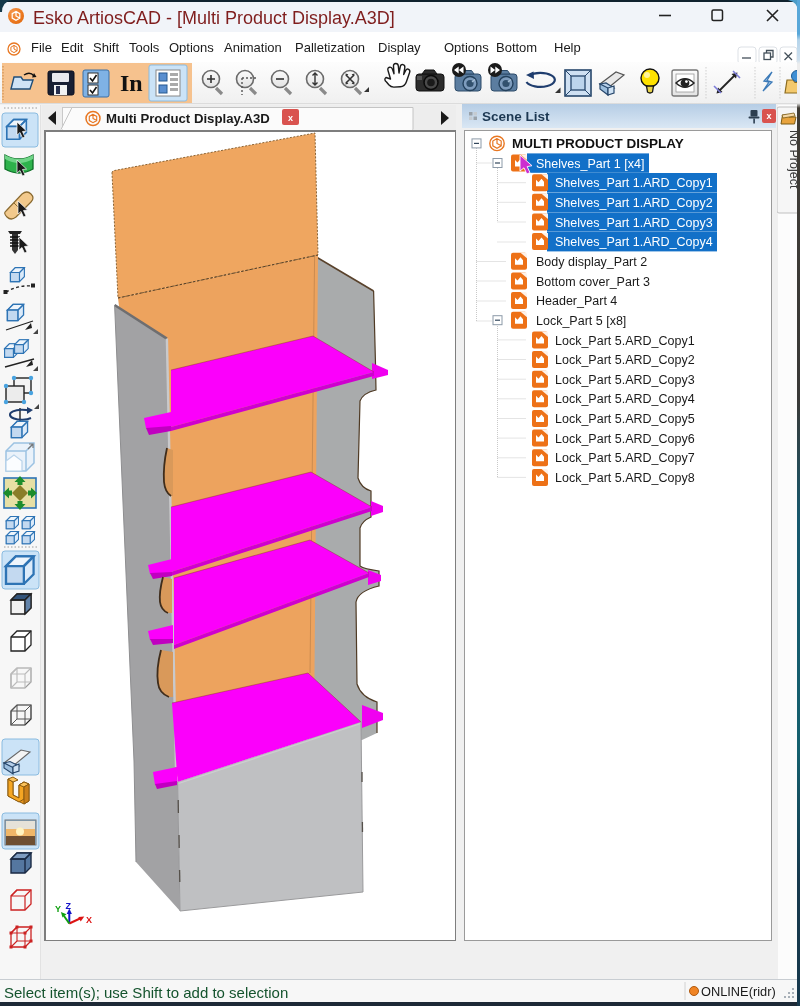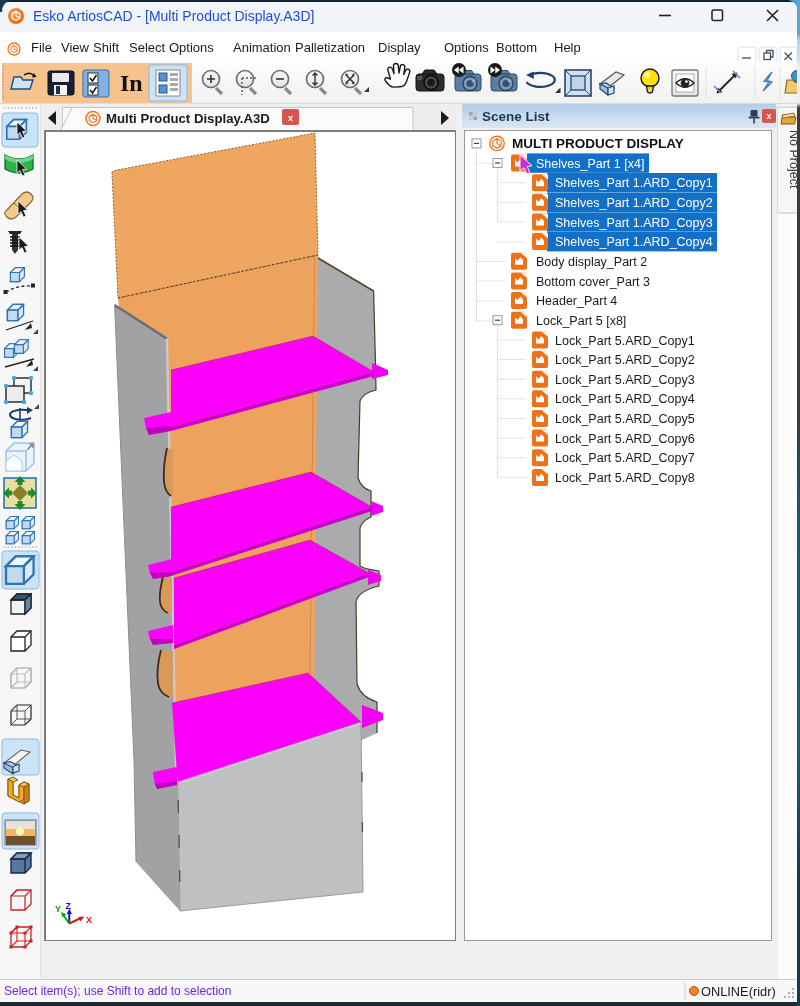--- a/index.html
+++ b/index.html
@@ -2,21 +2,21 @@
 <html><head>
 <meta charset="utf-8">
 <style>
 * { margin:0; padding:0; box-sizing:border-box; }
 html,body { width:800px; height:1006px; overflow:hidden; }
 body { font-family:"Liberation Sans", sans-serif; background:#f0f0f0; position:relative; }
 .abs { position:absolute; }
 
 #topline { left:0; top:0; width:800px; height:2px; background:#10222e; }
 #titlebar { left:0; top:2px; width:800px; height:30px; background:#f1f4f9; }
-#title-text { left:33px; top:8px; font-size:14px; color:#1d4ed8; }
+#title-text { left:33px; top:8px; font-size:18px; color:#7f1d1d; }
 
 #menubar { left:0; top:32px; width:800px; height:30px; background:#ffffff; }
 .menu-item { position:absolute; top:40px; font-size:13px; color:#1b1b1b;text-align:right; }
 
 #toolbar { left:0; top:62px; width:800px; height:42px; background:linear-gradient(#fdfdfd,#f0f0f0); border-bottom:1px solid #dcdcdc; }
 #tb-peach { left:2px; top:1px; width:190px; height:40px; background:#f6c28e; }
 
 #leftbar { left:0; top:105px; width:41px; height:875px; background:#f7f7f7; border-right:1px solid #e2e2e2; }
 #tabbar { left:42px; top:105px; width:414px; height:25px; background:#ededed; }
 #tab { left:62px; top:107px; width:351px; height:23px; background:#fbfbfb; border:1px solid #c9c9c9; border-bottom:none; }
@@ -63,25 +63,25 @@
     <rect x="780" y="15" width="17" height="17" rx="3"></rect>
   </g>
   <g stroke="#44505a" fill="none" stroke-width="1.3">
     <line x1="742" y1="26" x2="751" y2="26"></line>
     <rect x="764" y="21" width="6.5" height="6.5"></rect>
     <path d="M766.5,21 L766.5,18.5 L773,18.5 L773,25 L770.5,25"></path>
     <path d="M784.5,20.5 L792,28 M792,20.5 L784.5,28"></path>
   </g>
 </svg>
 <div class="menu-item" style="left:31px">File</div>
-<div class="menu-item" style="left:61px">View</div>
+<div class="menu-item" style="left:61px">Edit</div>
 <div class="menu-item" style="left:93px">Shift</div>
-<div class="menu-item" style="left:129px">Select</div>
+<div class="menu-item" style="left:129px">Tools</div>
 <div class="menu-item" style="left:169px">Options</div>
-<div class="menu-item" style="left:233px">Animation</div>
+<div class="menu-item" style="left:224px">Animation</div>
 <div class="menu-item" style="left:295px">Palletization</div>
 <div class="menu-item" style="left:378px">Display</div>
 <div class="menu-item" style="left:444px">Options</div>
 <div class="menu-item" style="left:496px">Bottom</div>
 <div class="menu-item" style="left:554px">Help</div>
 <div class="abs" id="toolbar">
     <div class="abs" id="tb-peach"></div>
   </div>
 <svg class="abs" style="left:0;top:62px" width="800" height="42" viewBox="0 0 800 42">
 <defs>
@@ -627,21 +627,21 @@
 <div class="abs" id="rightstrip"></div>
 <svg class="abs" style="left:777px;top:62px" width="23" height="160" viewBox="0 0 23 160">
   <rect x="0" y="45" width="22" height="106" rx="2" fill="#f6f6f6" stroke="#c0c0c0"></rect>
   <g transform="translate(3,48)">
     <path d="M1,14 l1.5,-9 l5,0 l1.5,2 l7,0 l-1.5,7 Z" fill="#e8a33d" stroke="#7a5a14" stroke-width="1"></path>
     <path d="M2,5 l12,-2 l1,3 l-12,2 Z" fill="#f5d9a8" stroke="#7a5a14" stroke-width="0.8"></path>
   </g>
   <text x="13" y="68" font-size="12.5" fill="#3a3a3a" transform="rotate(90 13 68)">No Project</text>
 </svg>
 <div class="abs" id="statusbar"></div>
-<div class="abs t" style="left:4px;top:984px;font-size:12px;color:#6d28d9">Select item(s); use Shift to add to selection</div>
+<div class="abs t" style="left:4px;top:984px;font-size:15px;color:#14532d">Select item(s); use Shift to add to selection</div>
 <svg class="abs" style="left:680px;top:980px" width="120" height="22" viewBox="0 0 120 22">
   <line x1="5" y1="2" x2="5" y2="20" stroke="#d2d2d2"></line>
   <circle cx="14" cy="11" r="4.5" fill="#f08424" stroke="#b05a10"></circle>
   <text x="21" y="15.5" font-size="12.8" fill="#1a1a1a">ONLINE(ridr)</text>
   <g fill="#a8b0b8">
     <rect x="112" y="16" width="2" height="2"></rect>
       <rect x="108" y="16" width="2" height="2"></rect>
       <rect x="104" y="16" width="2" height="2"></rect>
     <rect x="112" y="12" width="2" height="2"></rect>
       <rect x="108" y="12" width="2" height="2"></rect>

